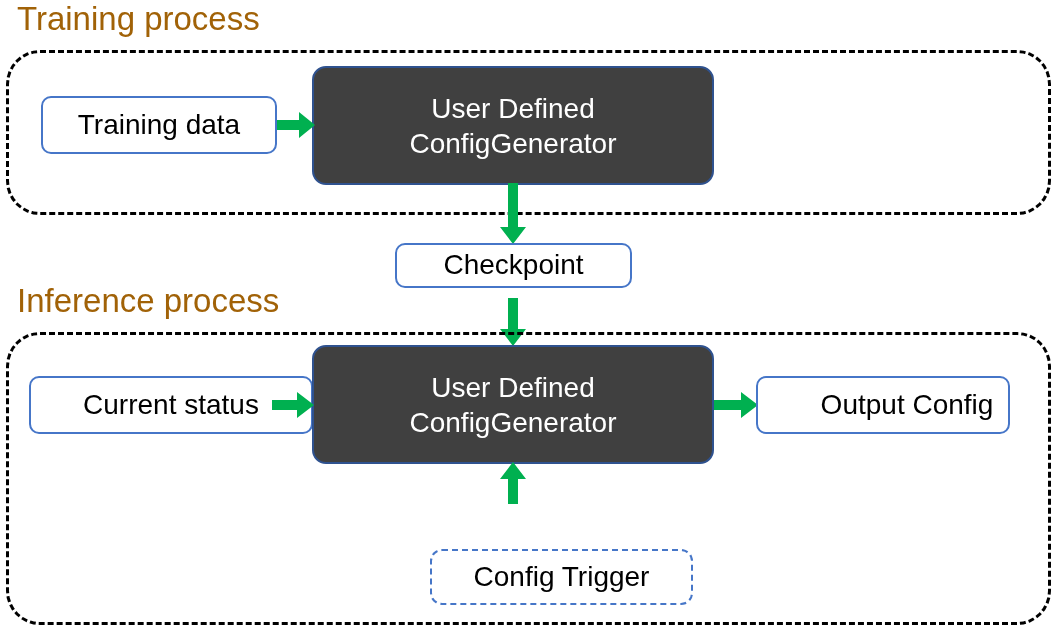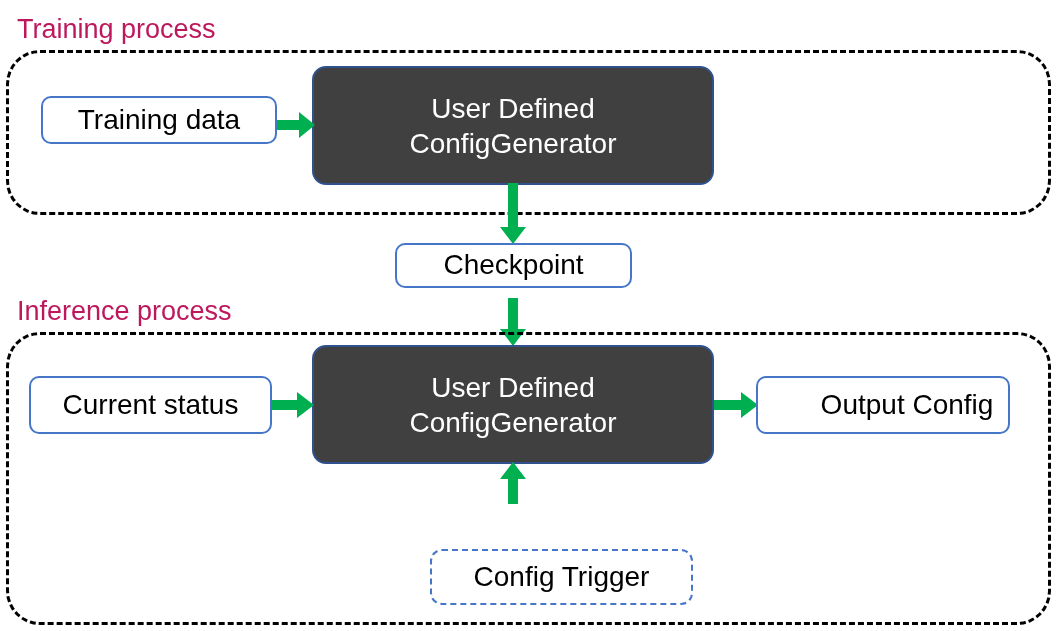--- a/index.html
+++ b/index.html
@@ -14,26 +14,25 @@
     position: relative;
     width: 1057px;
     height: 631px;
     background: #ffffff;
     overflow: hidden;
   }
 
   
   .section-title {
     position: absolute;
-    font-size: 27px;
+    font-size: 33px;
     line-height: 32px;
-    color: #be185d;
+    color: #a16207;
     white-space: nowrap;
     font-weight: 400;
-    margin-top: 10px;
   }
   #training-title { left: 17px; top: 3px; }
   #inference-title { left: 17px; top: 285px; }
 
   
   .process-container {
     position: absolute;
     border: 3px dashed #000000;
     border-radius: 34px;
     background: transparent;
@@ -50,23 +49,23 @@
     border: 2px solid #4676C8;
     border-radius: 10px;
     display: flex;
     align-items: center;
     justify-content: center;
     color: #000000;
     font-size: 28px;
     line-height: 1.1;
     white-space: nowrap;
   }
-  #training-data-node   { left: 41px;  top: 96px;  width: 236px; height: 48px; }
+  #training-data-node   { left: 41px;  top: 96px;  width: 236px; height: 58px; }
   #checkpoint-node      { left: 395px; top: 243px; width: 237px; height: 45px; }
-  #current-status-node  { left: 29px;  top: 376px; width: 243px; height: 58px; }
+  #current-status-node  { left: 29px;  top: 376px; width: 284px; height: 58px; }
   #output-config-node   { left: 756px; top: 376px; width: 254px; height: 58px; padding-left: 48px; }
 
   
   .node-primary {
     position: absolute;
     box-sizing: border-box;
     background: #404040;
     border: 2px solid #2F528F;
     border-radius: 14px;
     display: flex;

